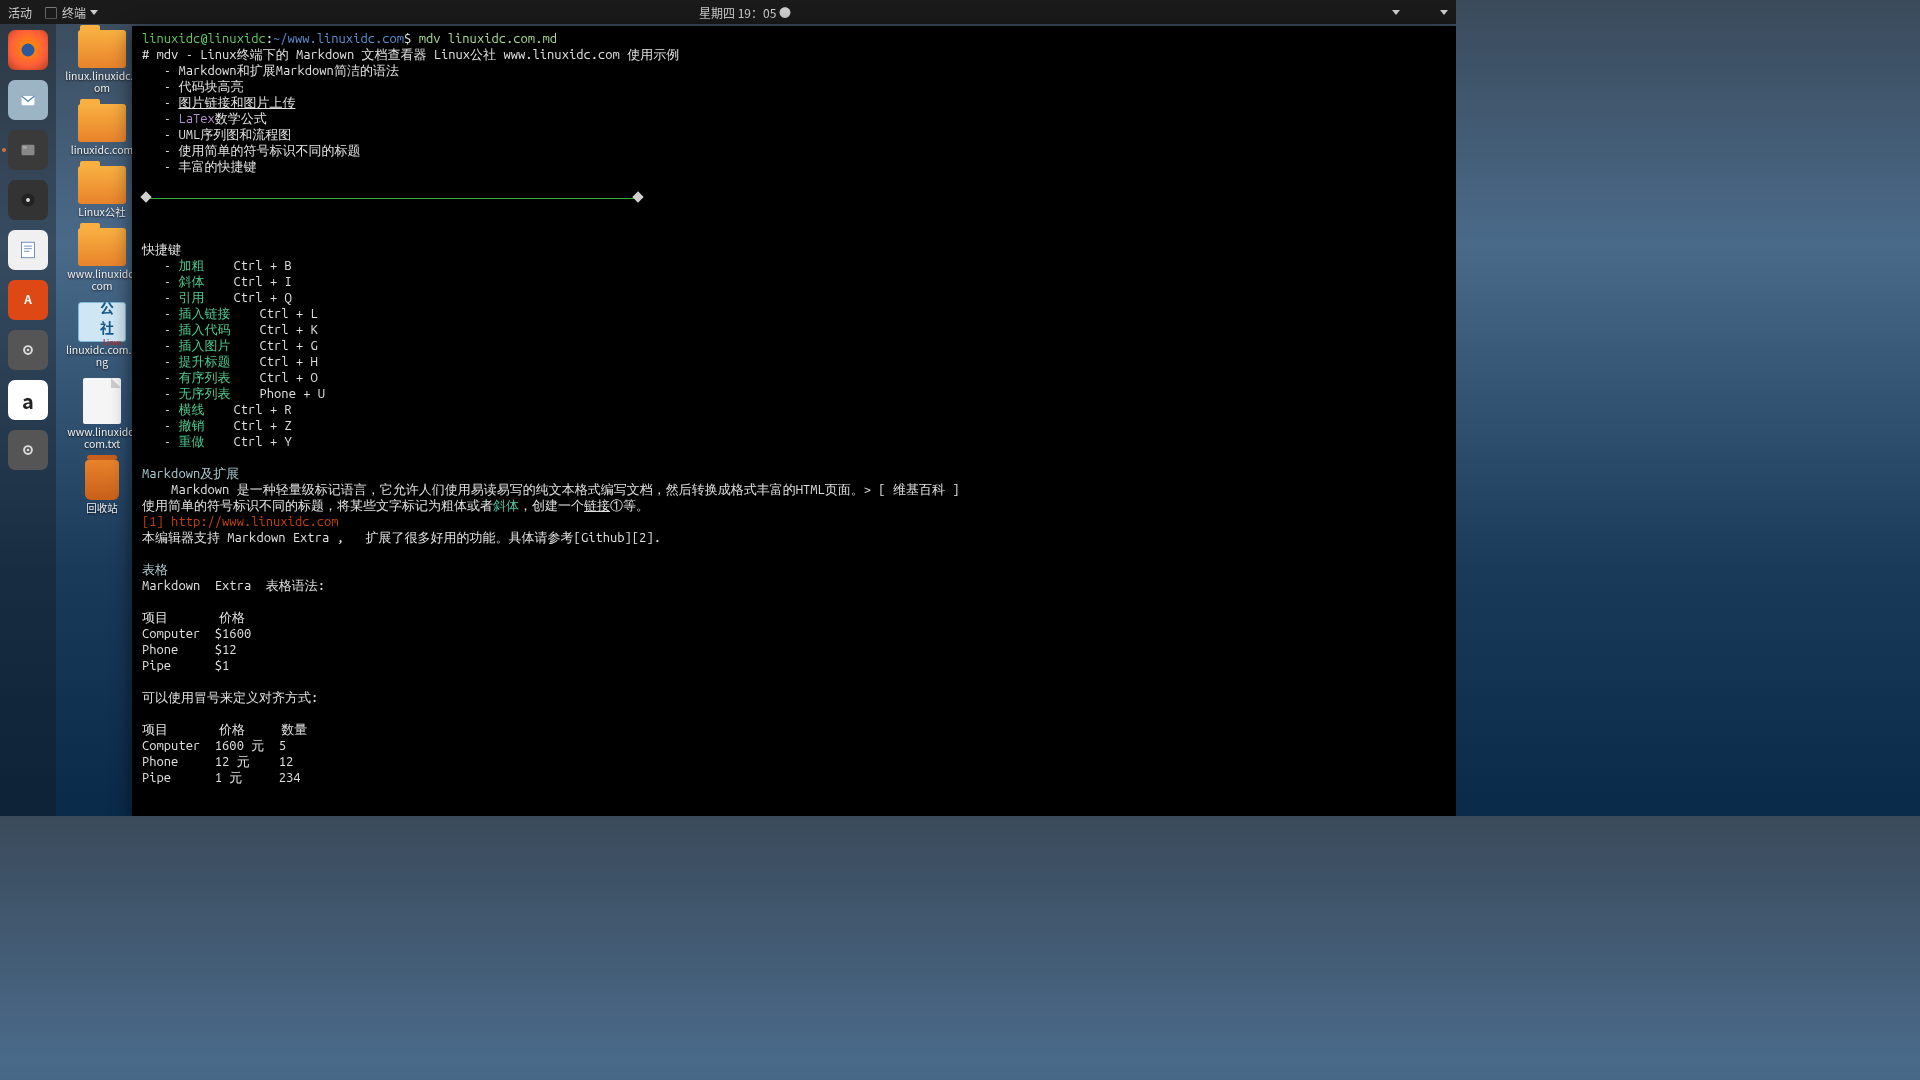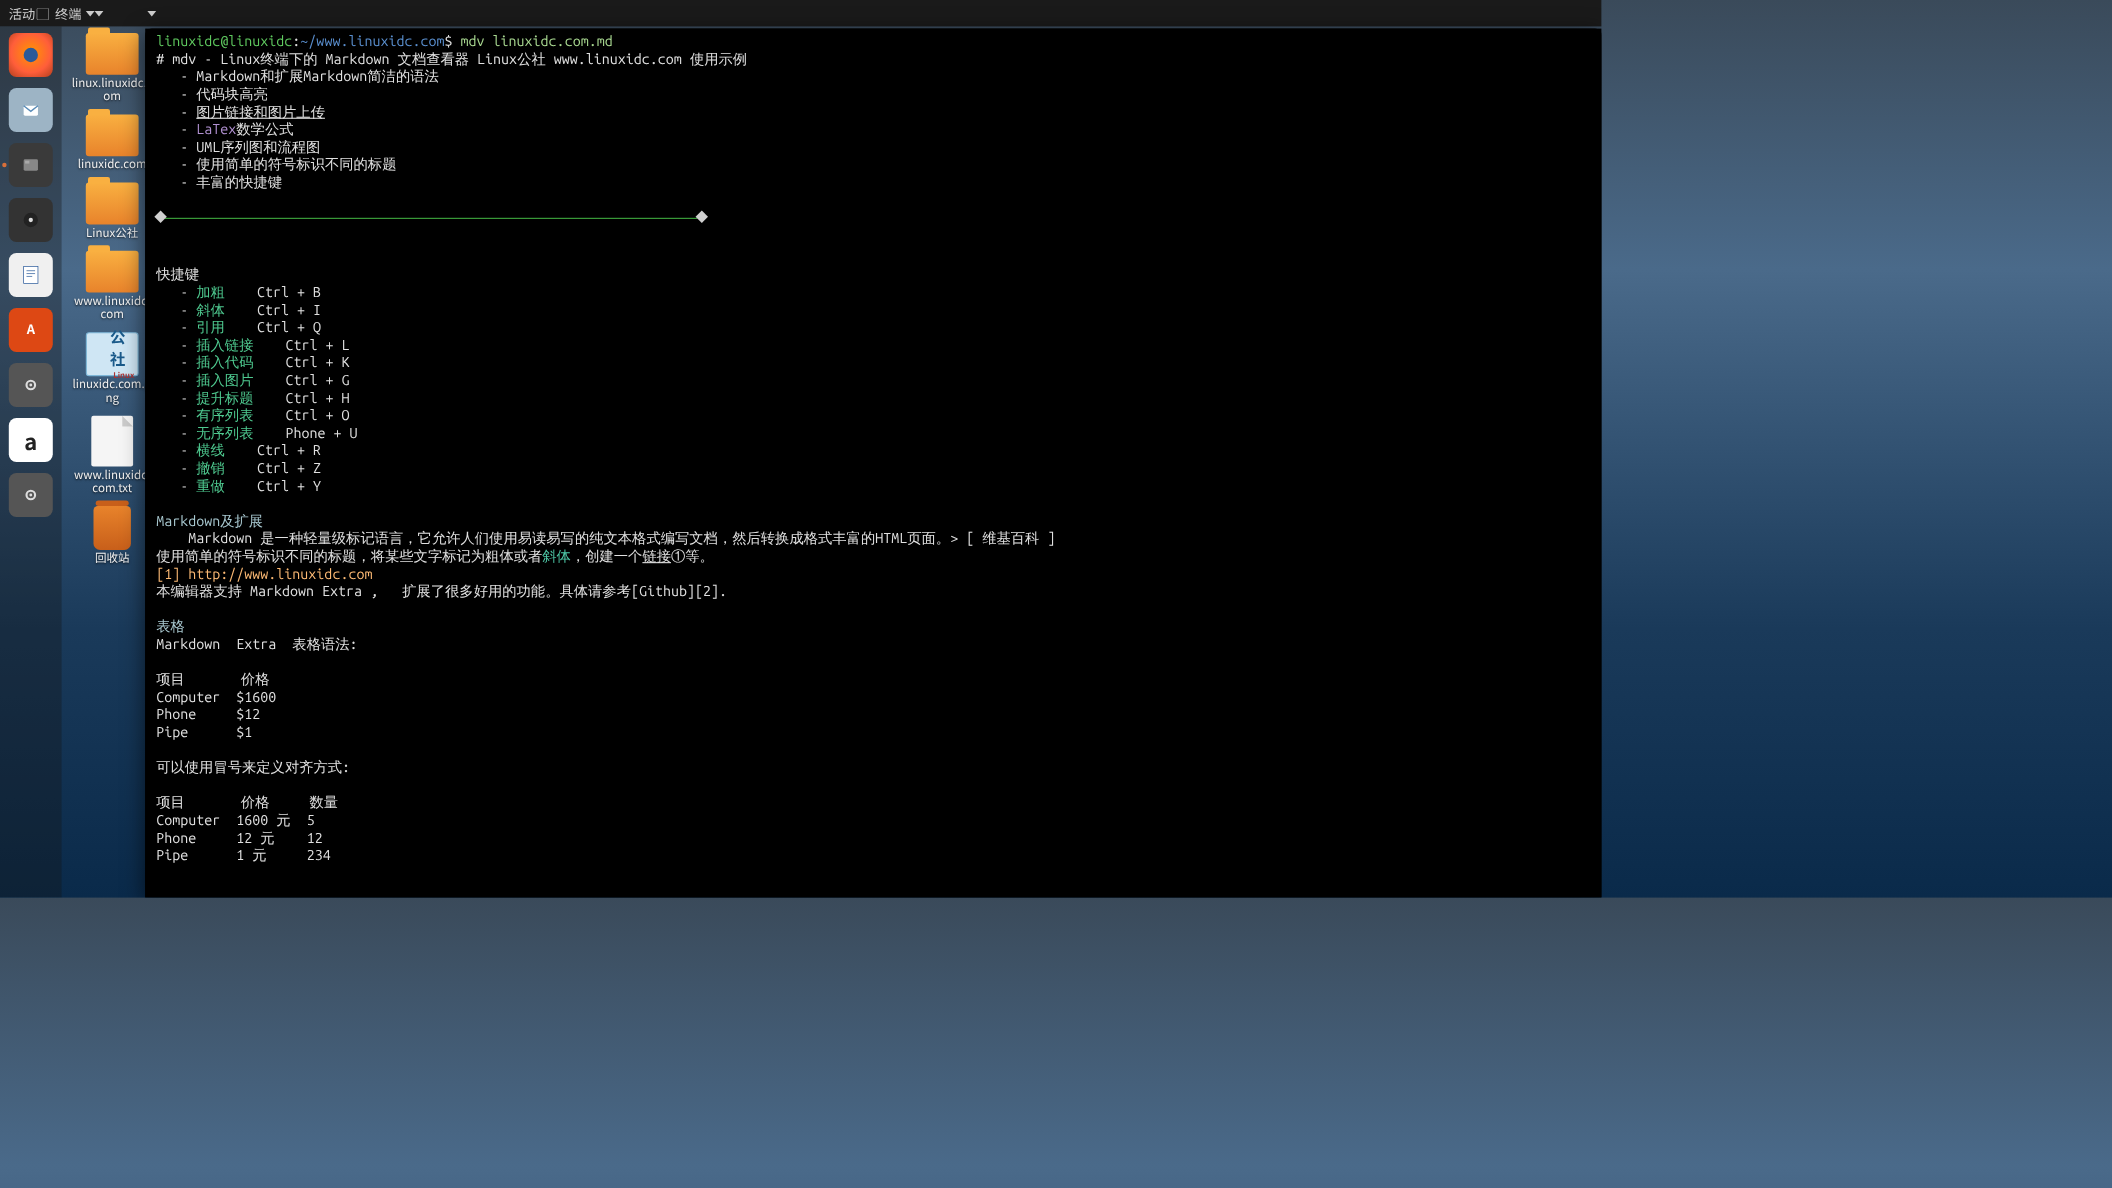--- a/index.html
+++ b/index.html
@@ -16,21 +16,21 @@
   
   .top-panel {
     background: #1a1a1a;
     height: 24px;
     display: flex;
     align-items: center;
     padding: 0 8px;
     color: #ccc;
     font-size: 12px;
   }
-  .top-panel .left { display: flex; align-items: flex-end; }
+  .top-panel .left { display: flex; align-items: flex-end; gap: 12px; }
   .top-panel .center { flex: 1; text-align: center; }
   .top-panel .right { display: flex; align-items: center; gap: 10px; }
   .top-panel .menu-item { display: flex; align-items: center; gap: 4px; }
   .tri-down {
     width: 0; height: 0;
     border-left: 4px solid transparent;
     border-right: 4px solid transparent;
     border-top: 5px solid #ccc;
     display: inline-block;
   }
@@ -195,21 +195,21 @@
     white-space: pre;
     overflow: hidden;
   }
   .c-prompt { color: #5fc95f; }
   .c-blue { color: #5a8fcf; }
   .c-cmd { color: #a8d890; }
   .c-white { color: #e0e0e0; }
   .c-green { color: #4ec98f; }
   .c-light { color: #a8c8d0; }
   .c-purple { color: #b090d0; }
-  .c-dim { color: #fdba74; }
+  .c-dim { color: #c2410c; }
   .c-teal { color: #4ec9a8; }
   .u { text-decoration: underline; }
   .hr-line {
     display: inline-block;
     position: relative;
     height: 16px;
     width: 500px;
   }
   .hr-line::before {
     content: "";
@@ -232,20 +232,24 @@
 <body>
 
 <div class="top-panel">
   <div class="left">
     <span>活动</span>
     <span class="menu-item">
       <span class="icon">▢</span>
       <span>终端</span>
       <span class="tri-down"></span>
     </span>
+  </div>
+  <div class="center">
+    <span>星期四 19：05</span>
+    <span>●</span>
   </div>
   <div class="right">
     <span class="tri-down"></span>
     <span>
       <svg viewBox="0 0 16 16" fill="#ccc">
           <rect x="1" y="10" width="2" height="4"></rect>
           <rect x="5" y="7" width="2" height="7"></rect>
           <rect x="9" y="4" width="2" height="10"></rect>
           <rect x="13" y="1" width="2" height="13"></rect>
         </svg>

